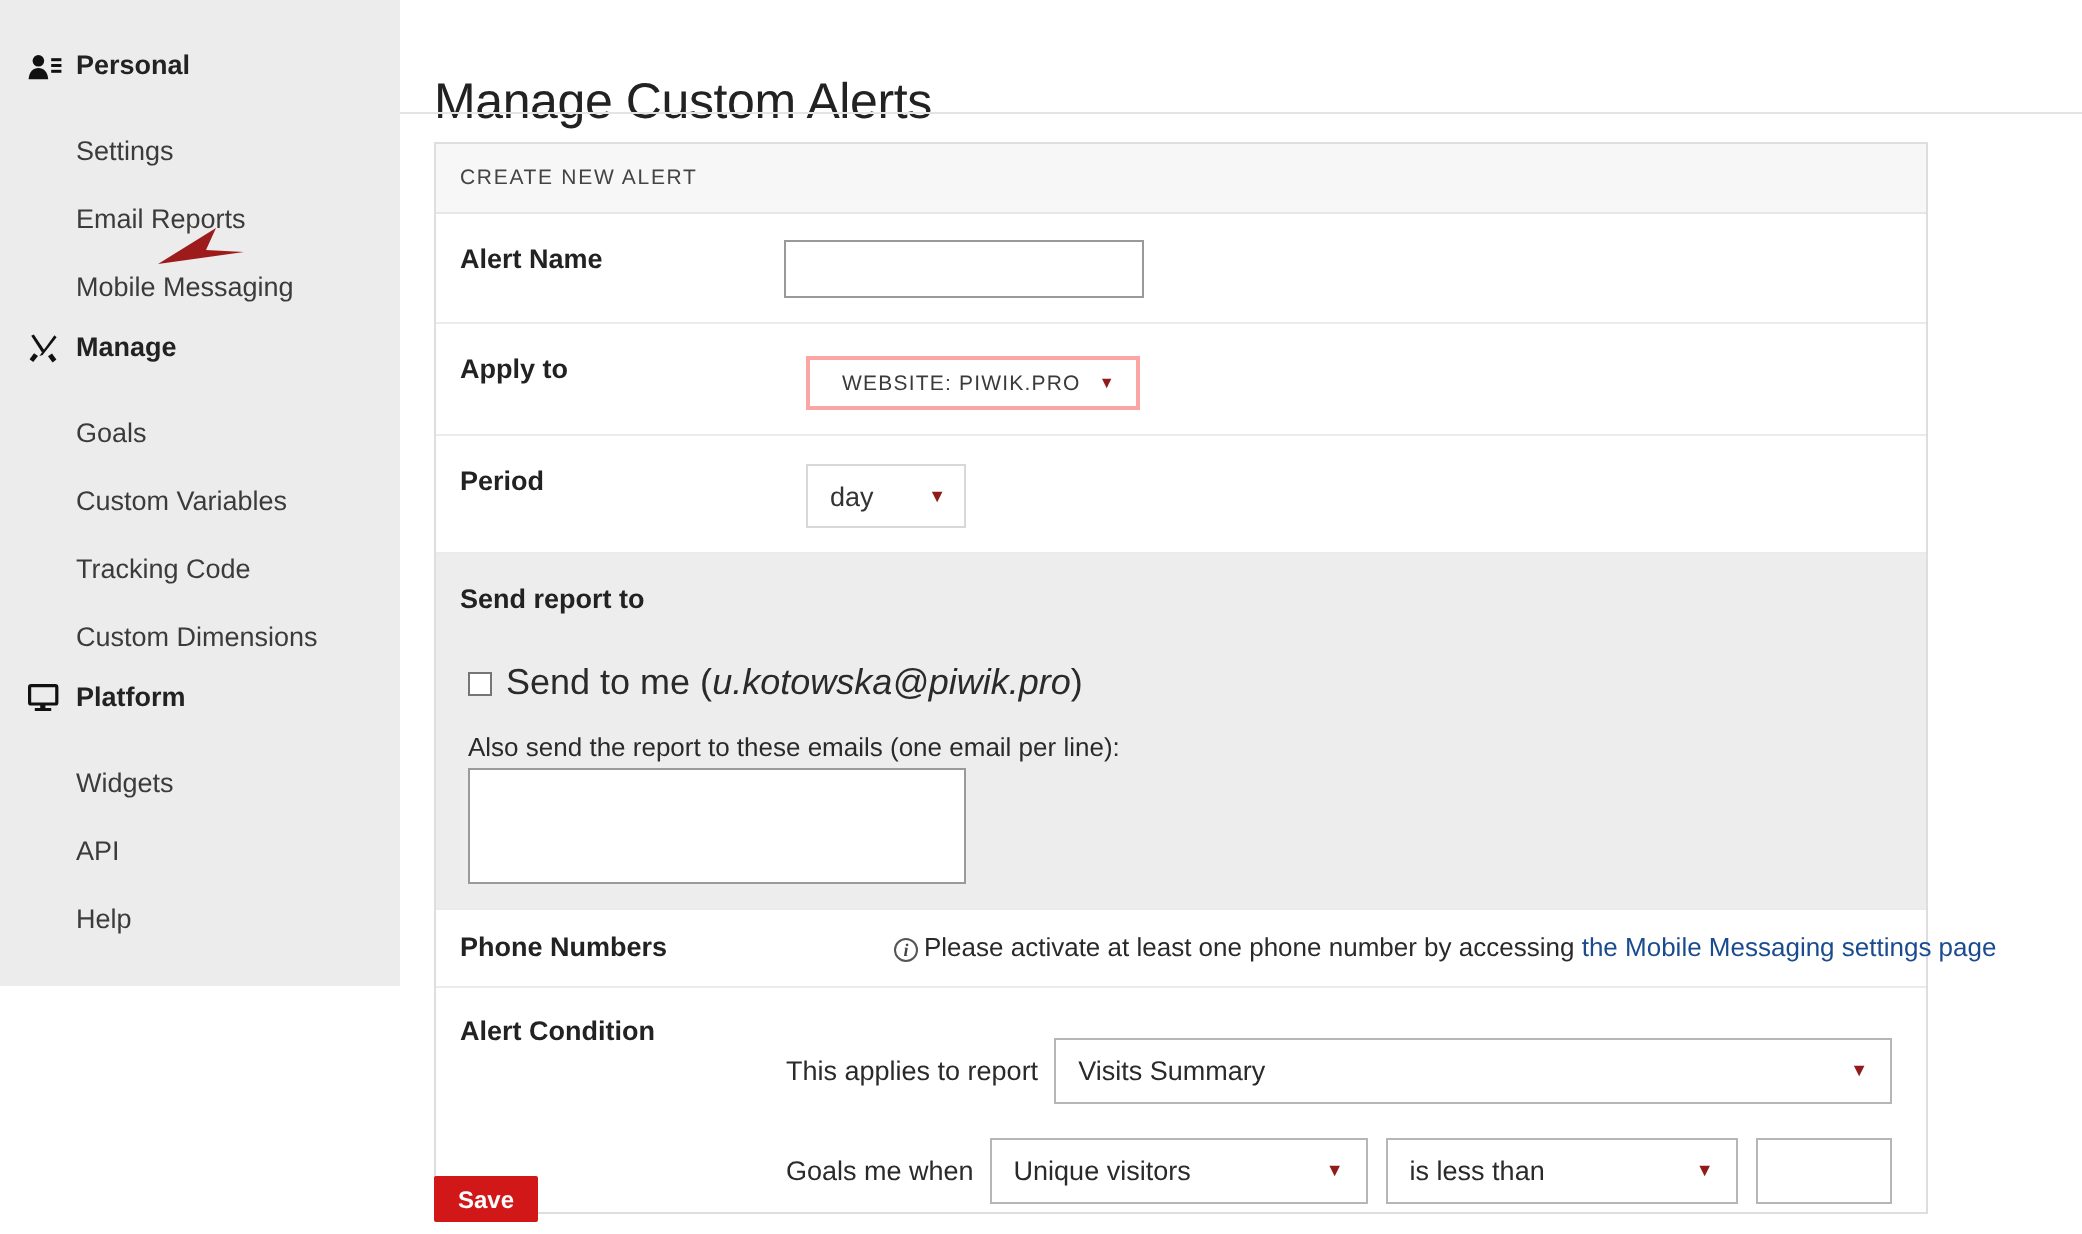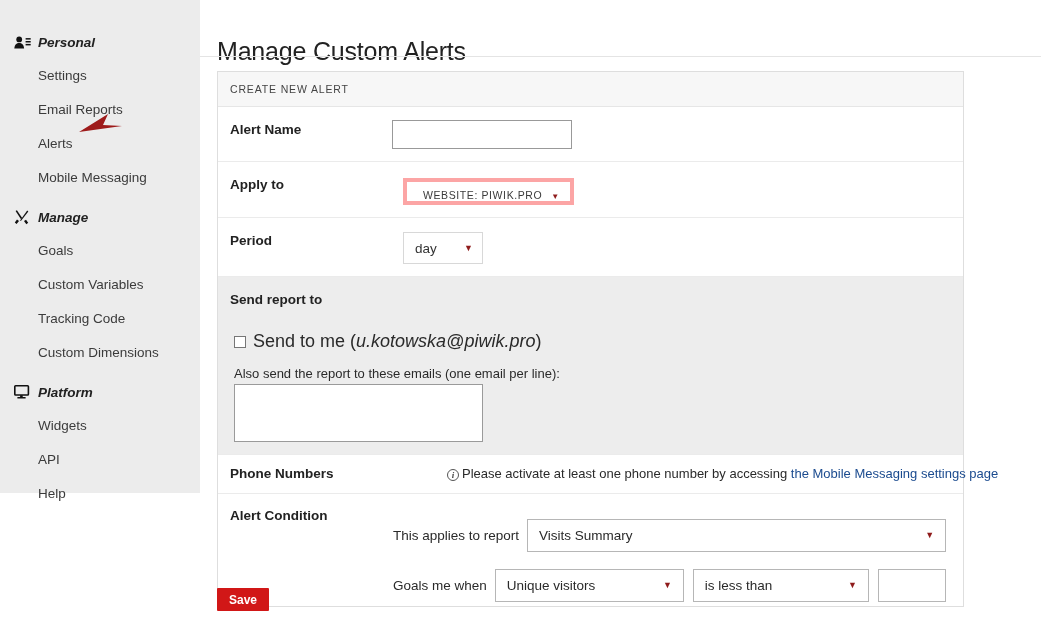--- a/index.html
+++ b/index.html
@@ -13,27 +13,26 @@
   }
   #app { position: relative; width: 1041px; height: 617px; }
 
   
   #sidebar {
     position: absolute; left: 0; top: 0;
     width: 200px; height: 493px;
     background: #ececec;
   }
   .nav-group {
-    display: flex; align-items: center;
+    display: flex; 
     padding: 0 0 0 14px;
     height: 34px;
     font-weight: bold;
     font-size: 13.5px;
     color: #222222;
-    font-style: italic;
   }
   .nav-group .gicon {
     width: 20px; height: 16px;
     display: inline-flex; align-items: center; justify-content: flex-start;
     margin-right: 4px;
     color: #000;
   }
   .nav-item {
     display: block;
     padding: 0 0 0 38px;
@@ -120,24 +119,24 @@
     border: 1px solid #999999;
     background: #fff;
     font-family: "Liberation Sans", sans-serif;
     font-size: 13px;
     padding: 0 5px;
     color: #333;
   }
   #alert-name-row .row-body { padding-top: 13px; }
 
   .site-selector {
-    display: inline-flex; align-items: flex-end;
+    display: inline-flex; align-items: center;
     height: 27px;
     padding: 0 10px 0 16px;
-    border: 4px solid #fca5a5;
+    border: 2px solid #fca5a5;
     background: #fff;
     font-size: 10.5px;
     letter-spacing: 0.6px;
     color: #3b3b3b;
     cursor: pointer;
   }
   .site-selector .caret-sm {
     margin-left: 9px;
     color: #8f1b1b;
     font-size: 8px;
@@ -289,21 +288,20 @@
           <path d="M0.3 12.6 C0.6 8.7 2.6 7.0 5.2 7.0 C7.8 7.0 9.8 8.7 10.1 12.6 Z" fill="#111"></path>
           <rect x="11.6" y="2.1" width="5.1" height="1.5" fill="#111"></rect>
           <rect x="11.6" y="5.0" width="5.1" height="1.5" fill="#111"></rect>
           <rect x="11.6" y="7.9" width="5.1" height="1.5" fill="#111"></rect>
         </svg>
       </span>
       <span>Personal</span>
     </div>
     <a class="nav-item" href="#">Settings</a>
     <a class="nav-item" href="#">Email Reports</a>
-    <a class="nav-item" href="#">Alerts</a>
     <a class="nav-item" href="#">Mobile Messaging</a>
 
     <div class="nav-group" id="group-manage">
       <span class="gicon">
         <svg width="15" height="15" viewBox="0 0 15 15">
           <path d="M1.6 0.9 L2.9 0.3 L8.2 8.1 L7.0 9.3 Z" fill="#111"></path>
           <path d="M13.2 0.6 L14.3 1.6 L7.3 10.5 L5.7 11.0 Z" fill="#111"></path>
           <path d="M0.8 12.6 L3.0 9.6 L5.0 11.0 L2.6 14.0 Z" fill="#111"></path>
           <path d="M14.2 12.8 L12.0 9.7 L10.0 11.1 L12.3 14.2 Z" fill="#111"></path>
         </svg>

